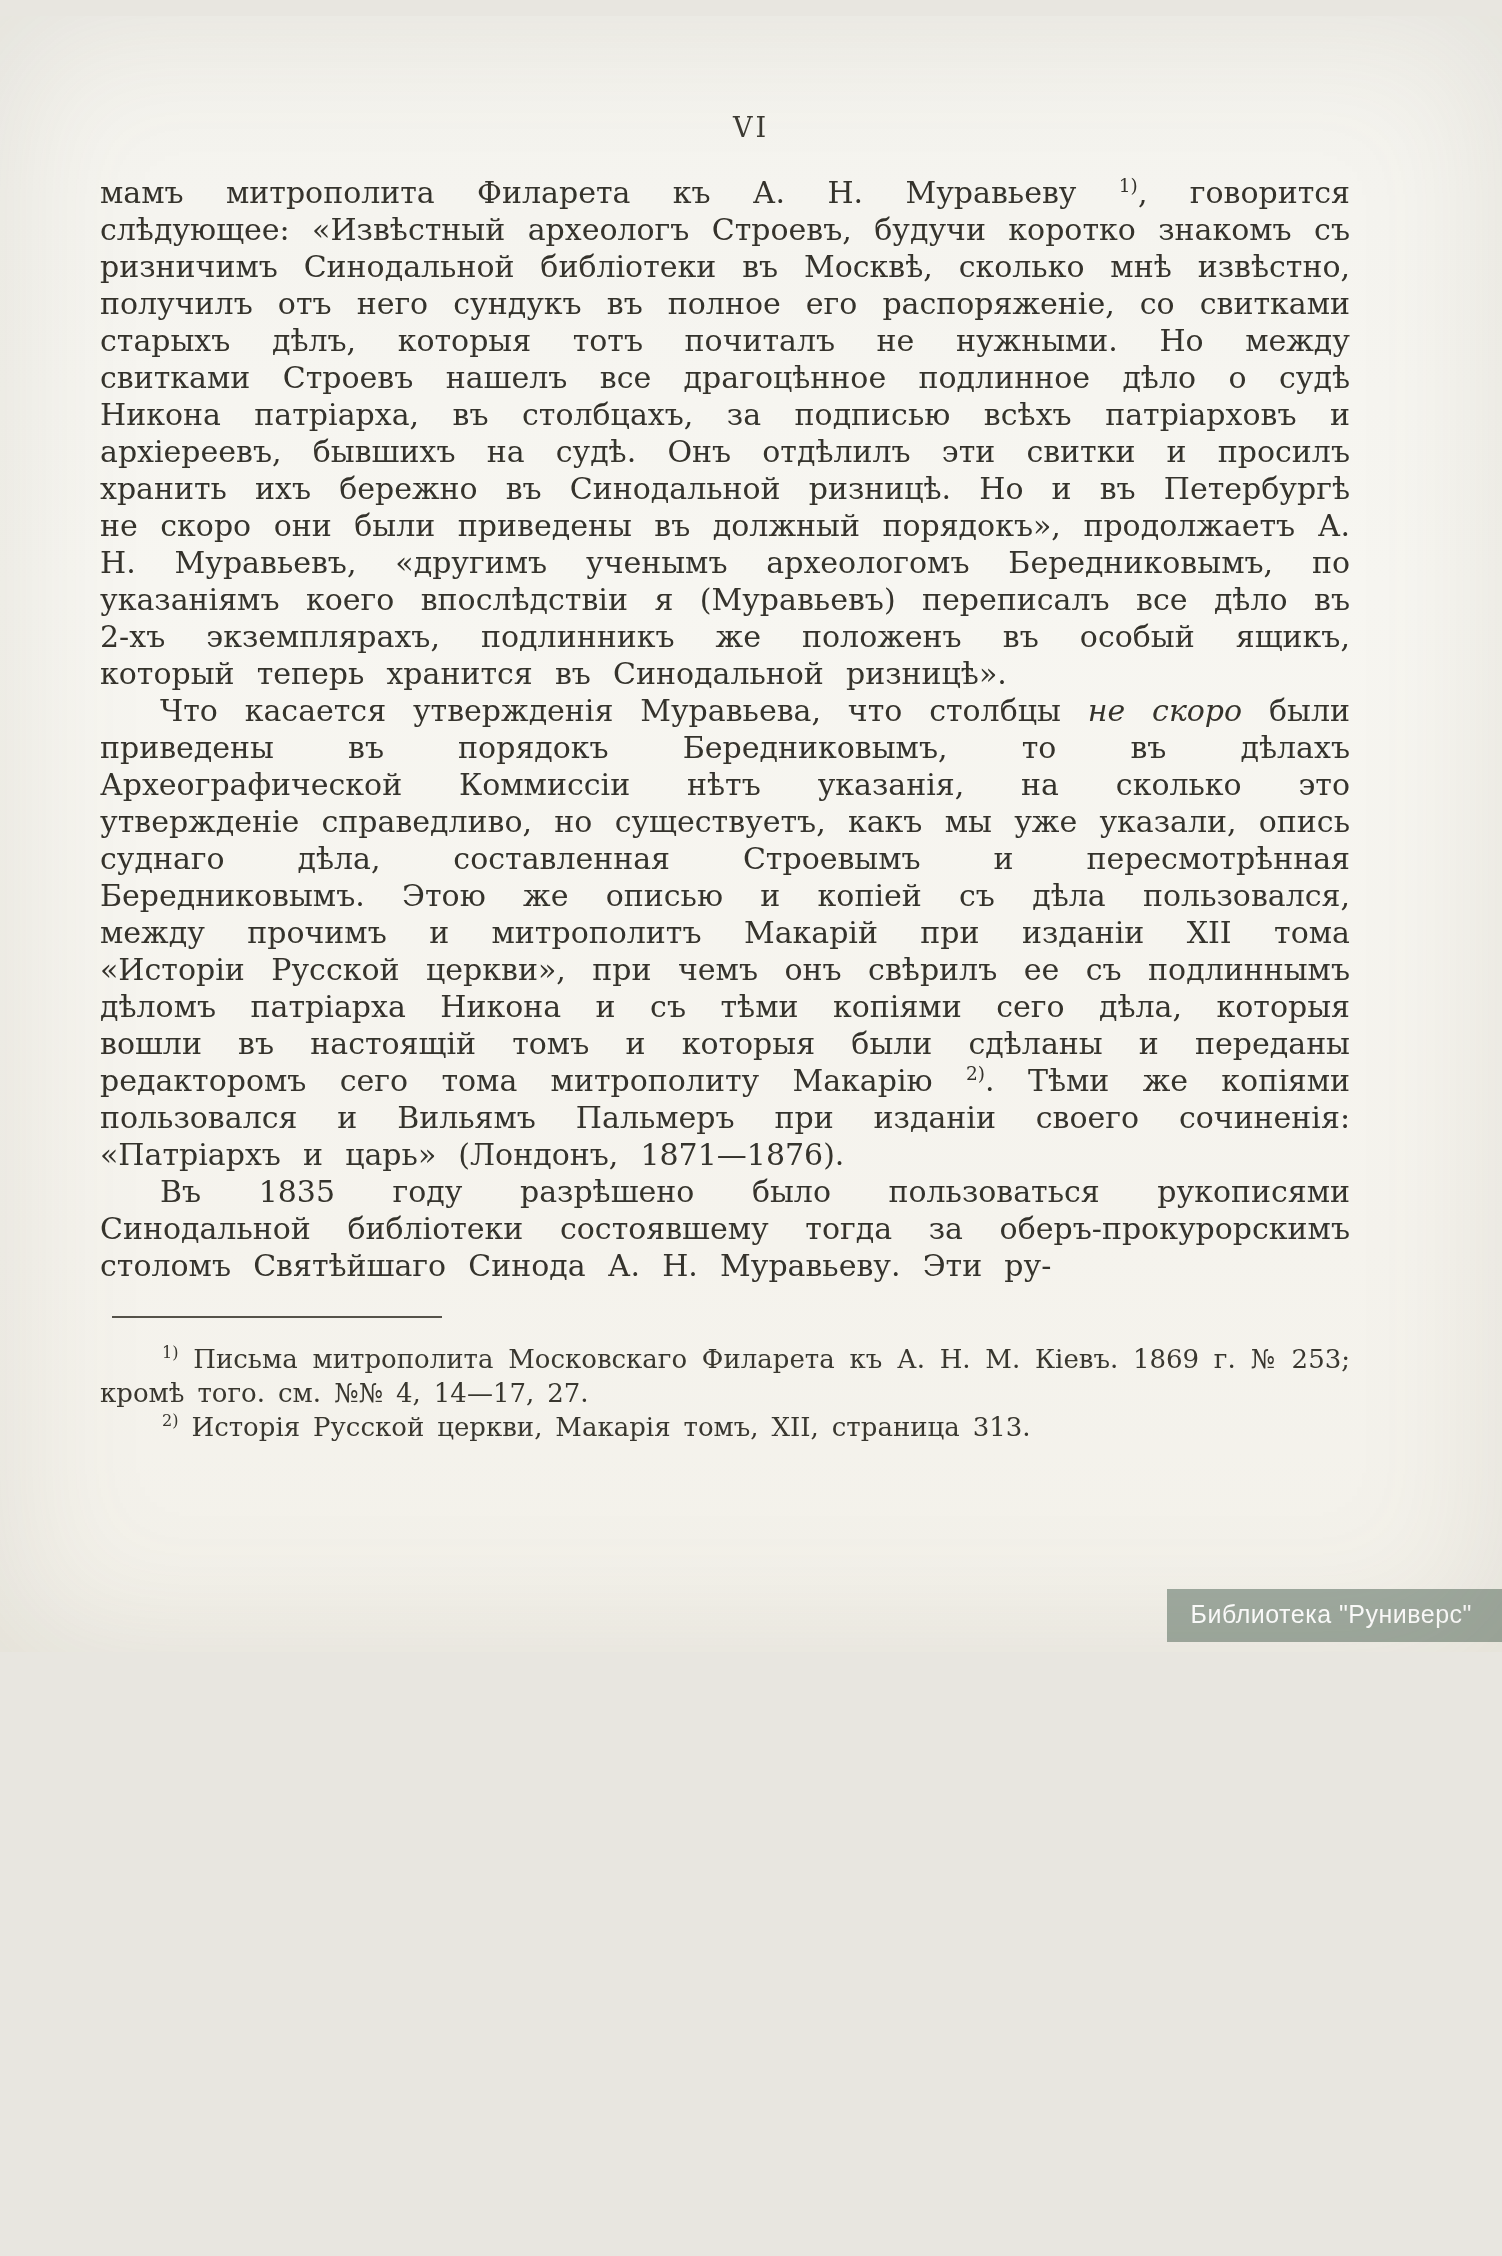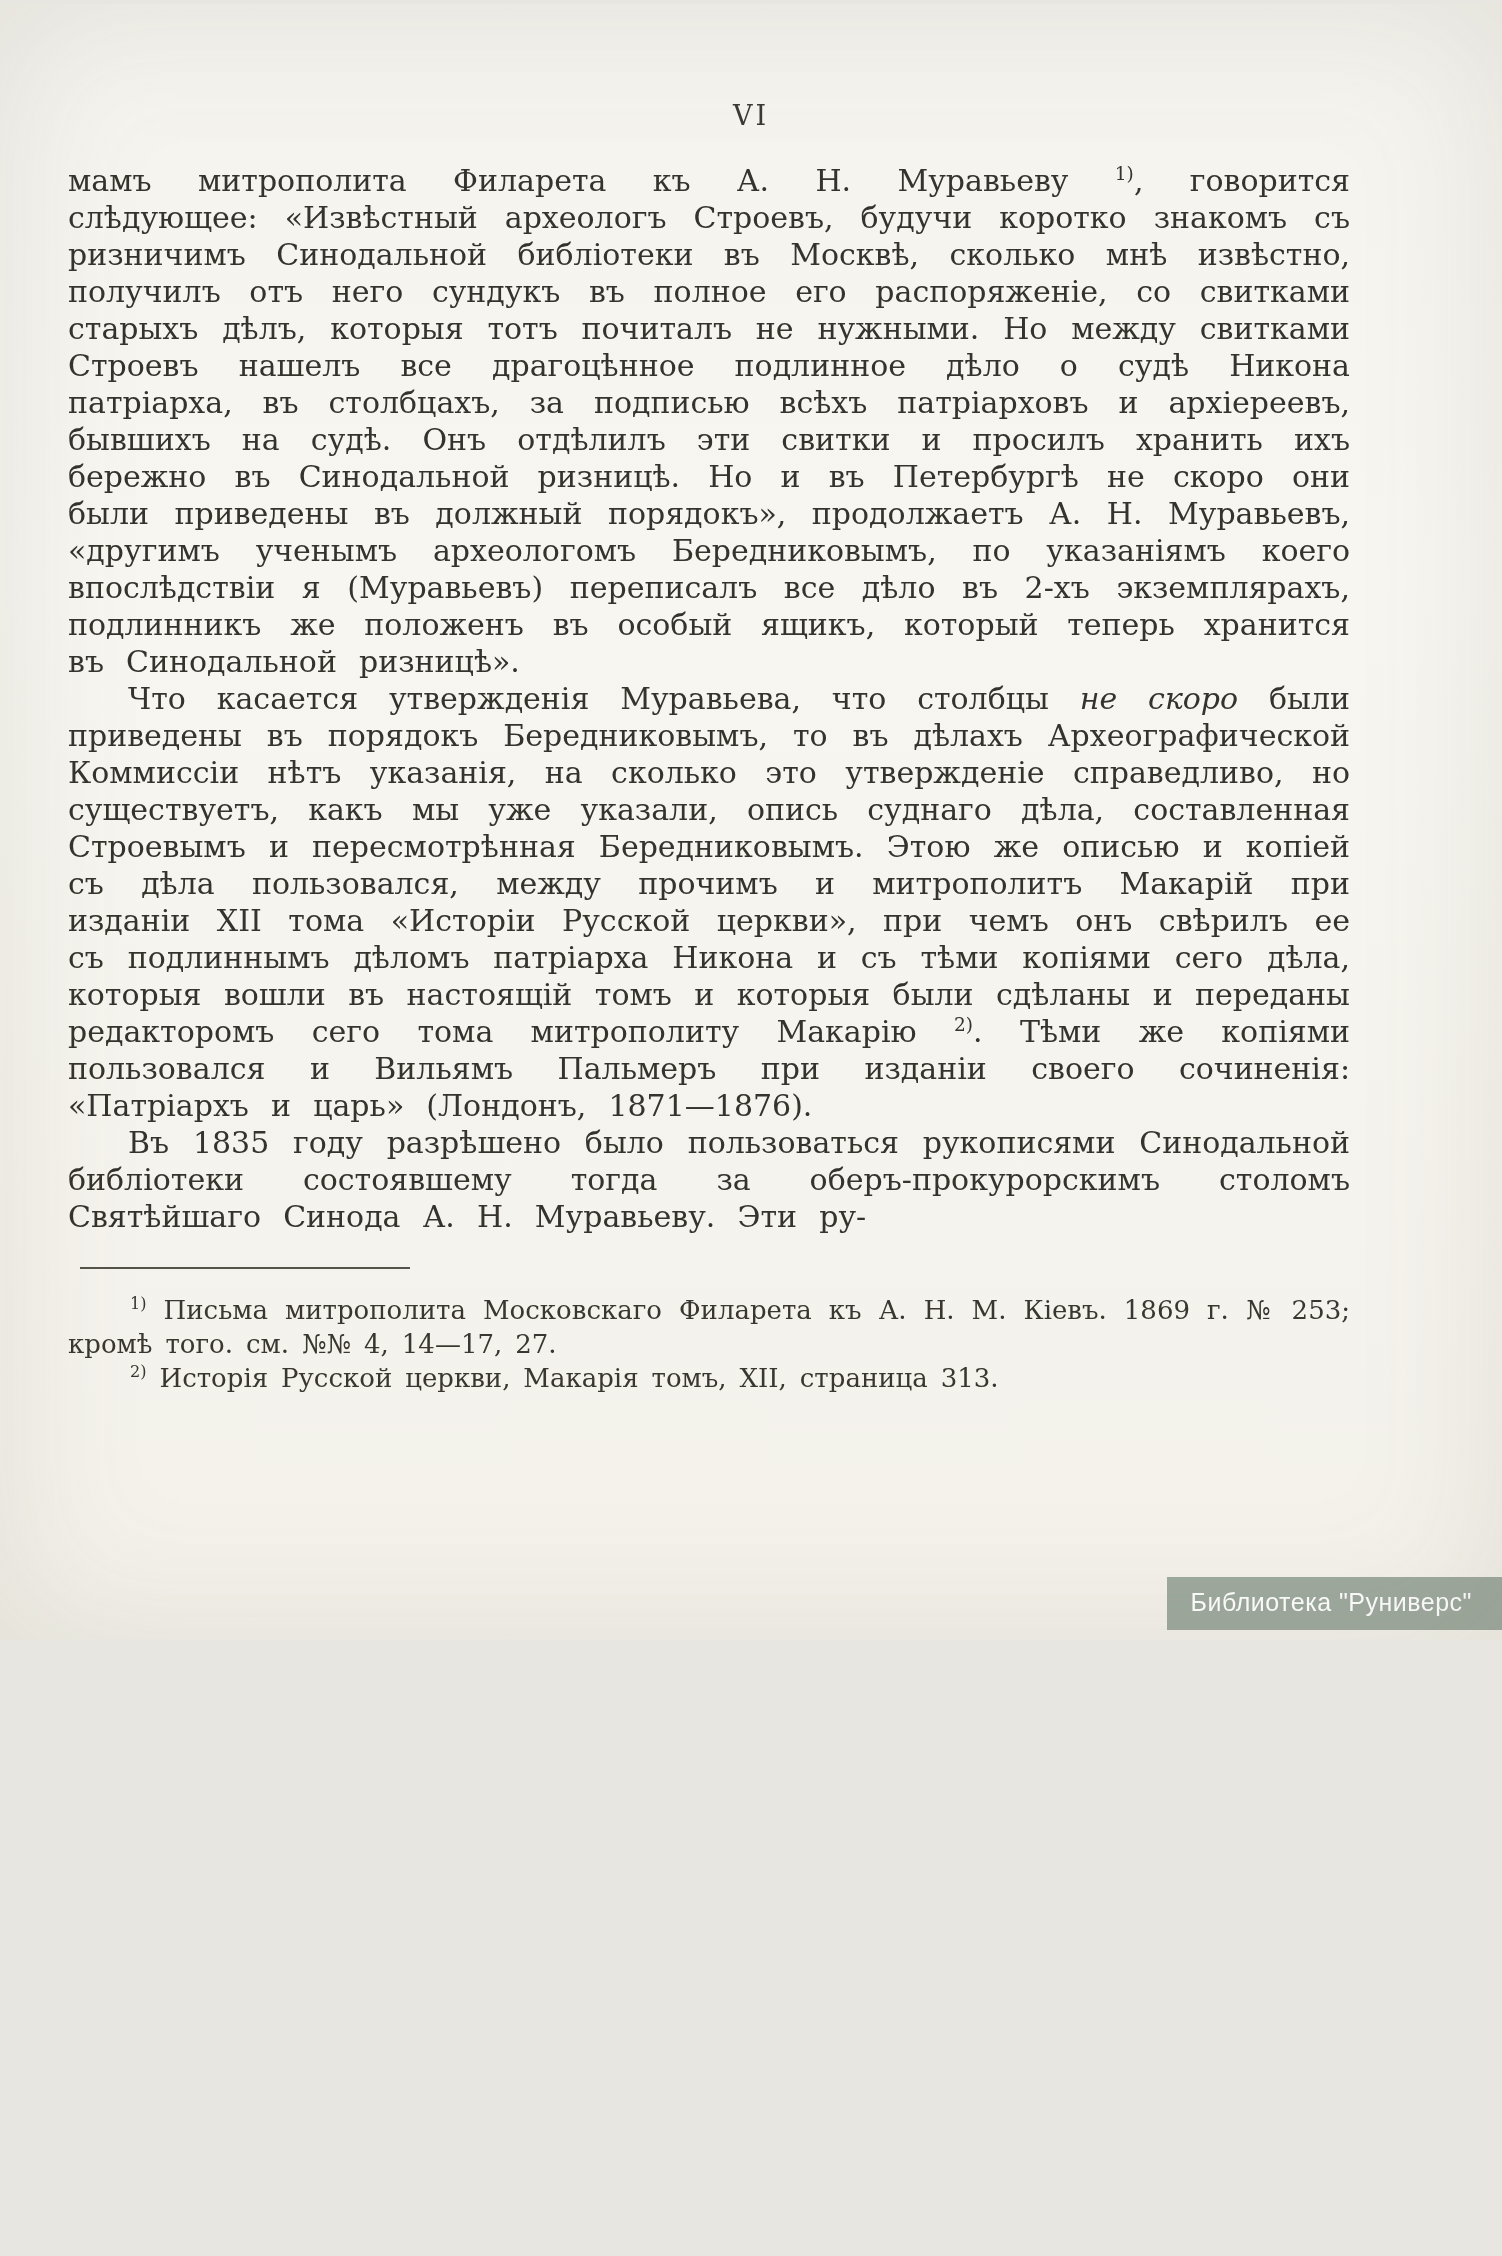--- a/index.html
+++ b/index.html
@@ -4,21 +4,21 @@
 <style>
   html, body {
     margin: 0;
     padding: 0;
     background: #e8e6e0;
   }
   .page {
     position: relative;
     width: 1502px;
     height: 1636px;
-    margin: 4px auto;
+    margin: 16px auto;
     background: linear-gradient(180deg, #f4f3ee 0%, #f7f6f1 35%, #f5f3ed 75%, #f3f1ea 100%);
     color: #35332c;
     font-family: "DejaVu Serif", "Liberation Serif", serif;
     overflow: hidden;
   }
   .page::after {
     content: "";
     position: absolute;
     left: 0; top: 0; right: 0; bottom: 0;
     box-shadow: inset 0 0 150px rgba(110, 100, 80, 0.13);
@@ -29,21 +29,21 @@
     top: 96px;
     left: 0;
     width: 100%;
     text-align: center;
     font-size: 27px;
     letter-spacing: 3px;
     color: #3c3a33;
   }
   .content {
     position: relative;
-    padding: 158px 152px 0 68px;
+    padding: 158px 152px 0 100px;
   }
   .body-text {
     font-size: 30px;
     line-height: 37px;
     text-align: justify;
     word-spacing: 0.42em;
   }
   .para {
     margin: 0;
   }

